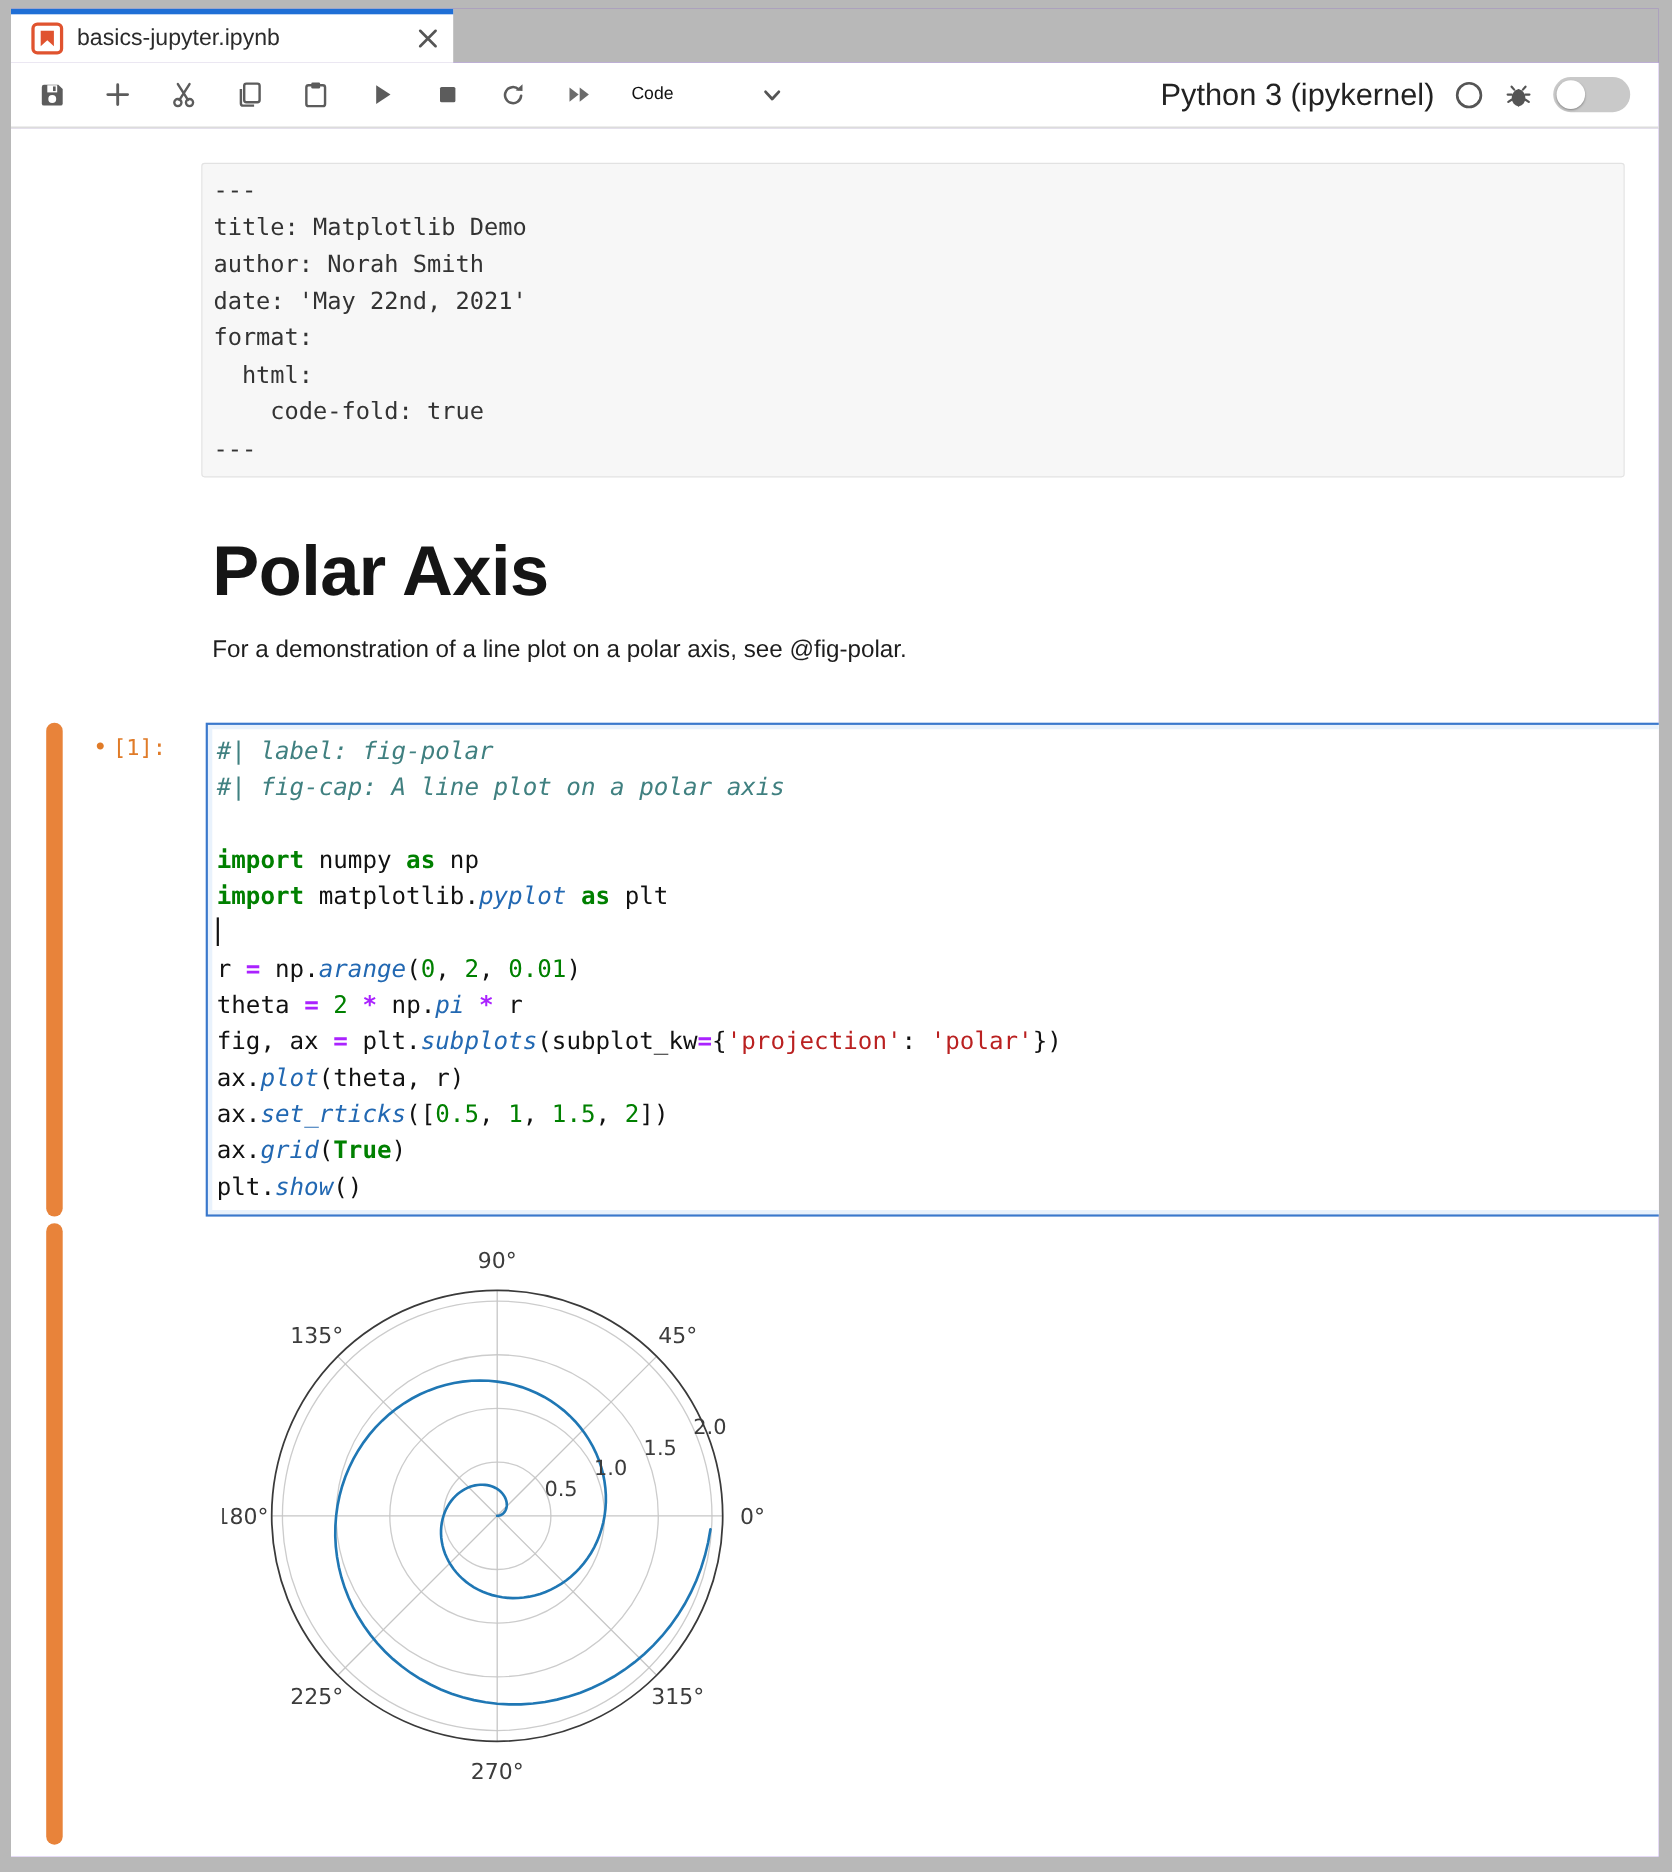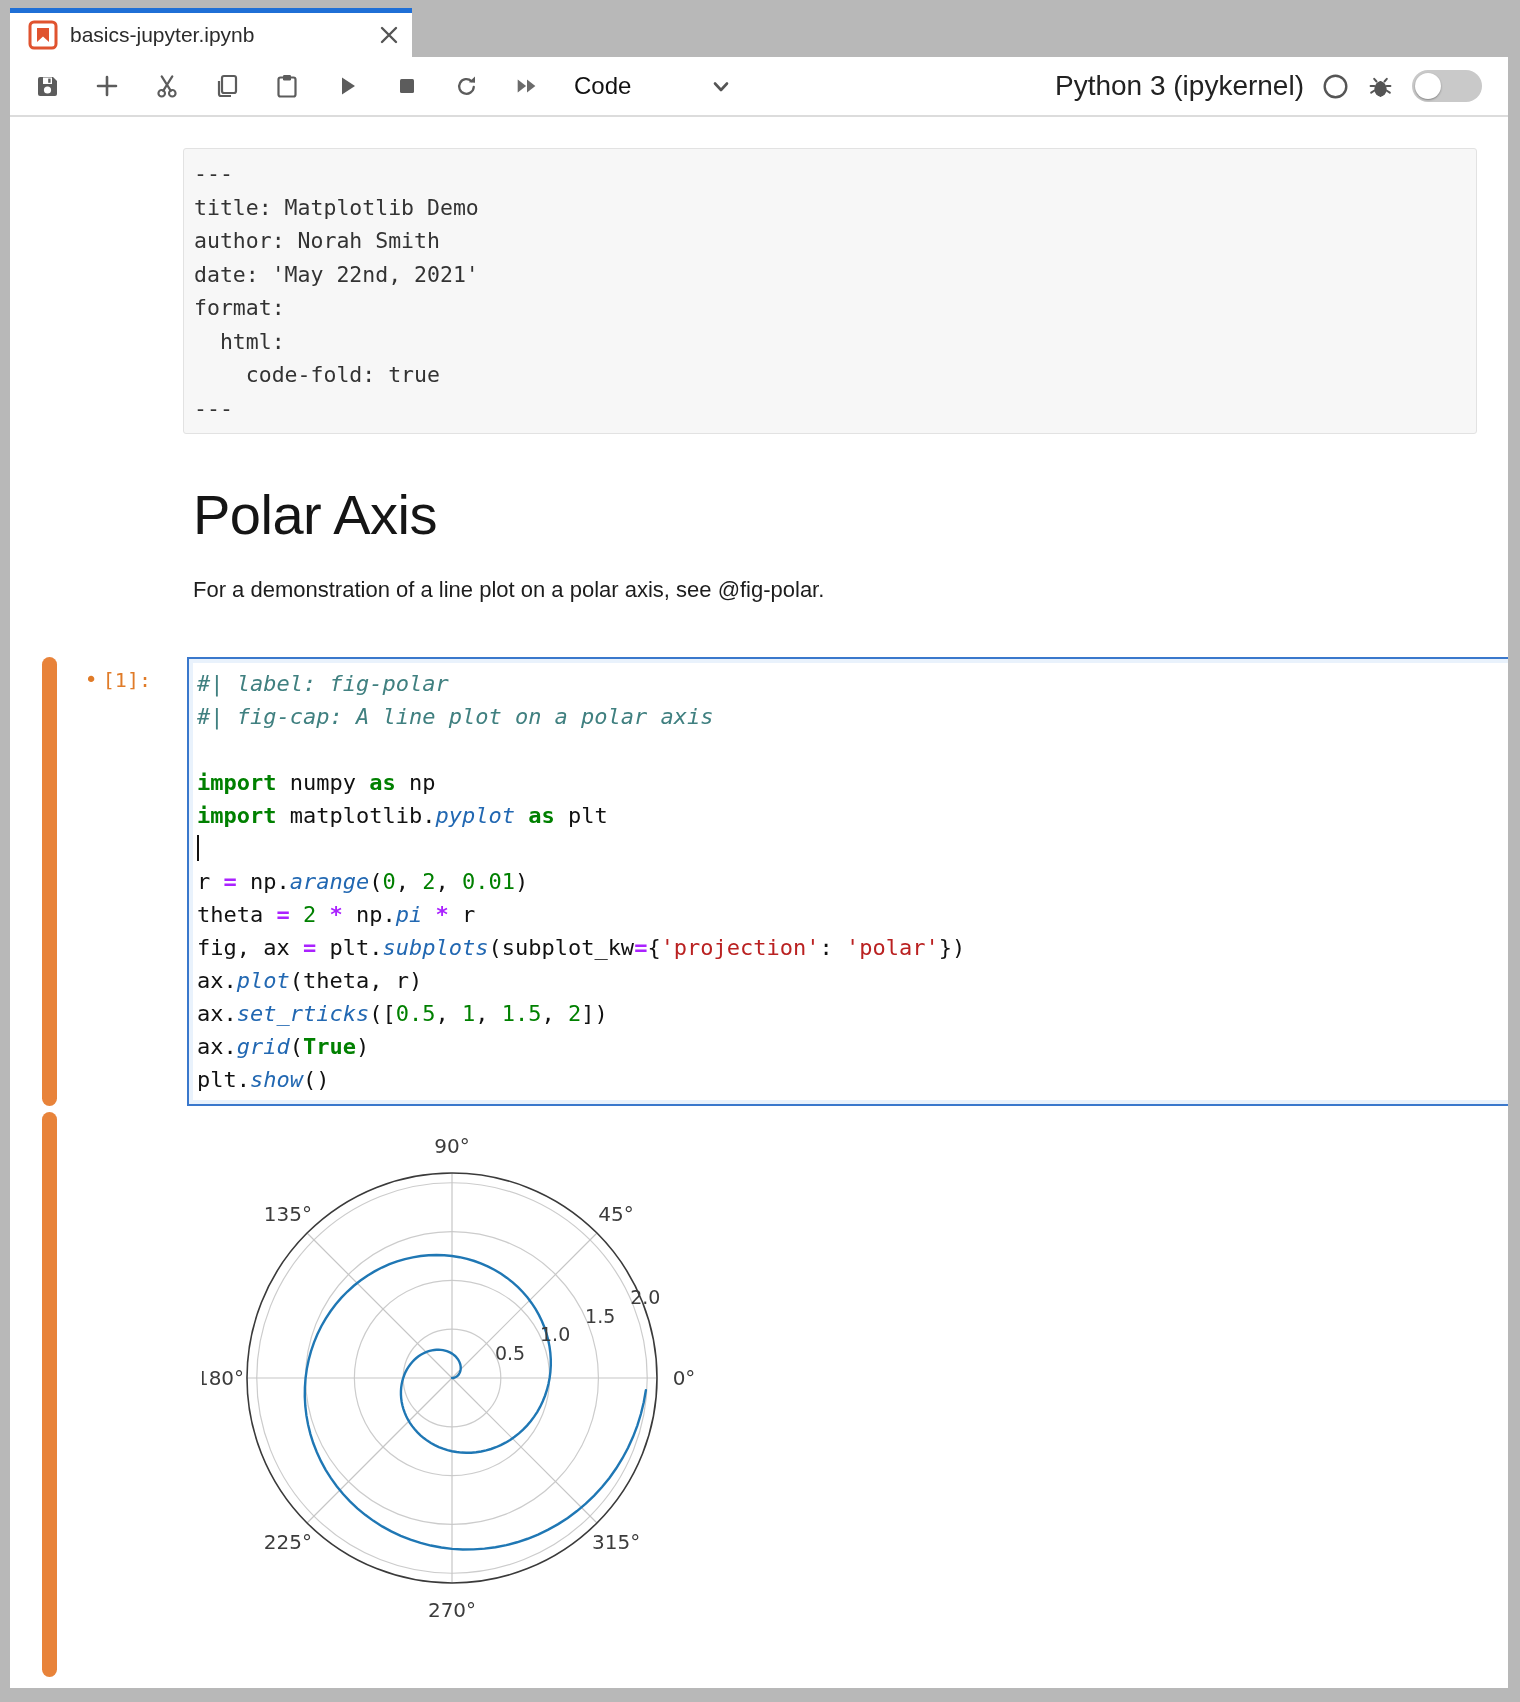--- a/index.html
+++ b/index.html
@@ -9,36 +9,36 @@
   }
   .window{position:absolute;left:10px;top:8px;width:1498px;height:1680px;background:#6d28d9;display:flex;flex-direction:column;}
   
   .tabbar{height:49px;background:#b8b8b8;display:flex;flex:none;}
   .tab{width:402px;background:#ffffff;border-top:5px solid #1f6fd6;display:flex;align-items:center;gap:12px;padding:0 12px 0 18px;box-sizing:border-box;}
   .tab-title{font-size:21px;color:#2b2b2b;flex:1;white-space:nowrap;overflow:hidden;}
   .icon{display:flex;align-items:center;justify-content:center;}
   
   .toolbar{height:58px;border-bottom:2px solid #dcdcdc;display:flex;align-items:center;padding-left:24px;flex:none;background:#fff;}
   .tbtn{width:26px;height:26px;margin-right:34px;display:flex;align-items:center;justify-content:center;cursor:pointer;flex:none;}
-  .celltype{font-size:24px;color:#111;margin-right:77px;}
+  .celltype{font-size:16px;color:#111;margin-right:77px;}
   .chev{margin-right:0;}
   .toolbar-right{margin-left:auto;display:flex;align-items:center;gap:18px;padding-right:26px;}
   .kernel-name{font-size:28px;color:#222;}
   .toggle{width:70px;height:32px;border-radius:16px;background:#c9c9c9;position:relative;flex:none;cursor:pointer;}
   .toggle .knob{position:absolute;left:3px;top:3px;width:26px;height:26px;border-radius:50%;background:#fff;box-shadow:0 1px 2px rgba(0,0,0,.35);}
   
   .content{flex:1;position:relative;background:#fff;overflow:hidden;}
   .yaml-cell{
     position:absolute;left:173px;top:31px;width:1294px;box-sizing:border-box;
     background:#f7f7f7;border:1px solid #e2e2e2;border-radius:3px;
     padding:8px 12px 8px 10px;
     font-family:"DejaVu Sans Mono", monospace;font-size:21.5px;line-height:33.5px;color:#333;
   }
   .yaml-line{white-space:pre;}
-  .md-heading{position:absolute;left:183px;top:366px;margin:0;font-size:56px;line-height:1.15;font-weight:400;color:#151515;letter-spacing:-0.5px;}
+  .md-heading{position:absolute;left:183px;top:366px;margin:0;font-size:64px;line-height:1.15;font-weight:700;color:#151515;letter-spacing:-0.5px;}
   .md-para{position:absolute;left:183px;top:460px;margin:0;font-size:22px;color:#1d1d1d;}
   .cell-row{position:absolute;left:0;top:540px;width:100%;height:449px;}
   .collapser{position:absolute;left:32px;width:15px;border-radius:8px;background:#e8833a;cursor:pointer;}
   .collapser.c1{top:0;height:449px;}
   .prompt{position:absolute;left:0;top:10px;width:141px;text-align:right;
     font-family:"DejaVu Sans Mono", monospace;font-size:20px;color:#e07b28;white-space:nowrap;}
   .prompt .bullet{margin-right:5px;font-size:22px;}
   .cell-box{
     position:absolute;left:177px;top:0;width:1454px;box-sizing:border-box;height:449px;
     border:2px solid #3a78cc;box-shadow:inset 0 0 0 4px #e9f2fc;background:#fff;

